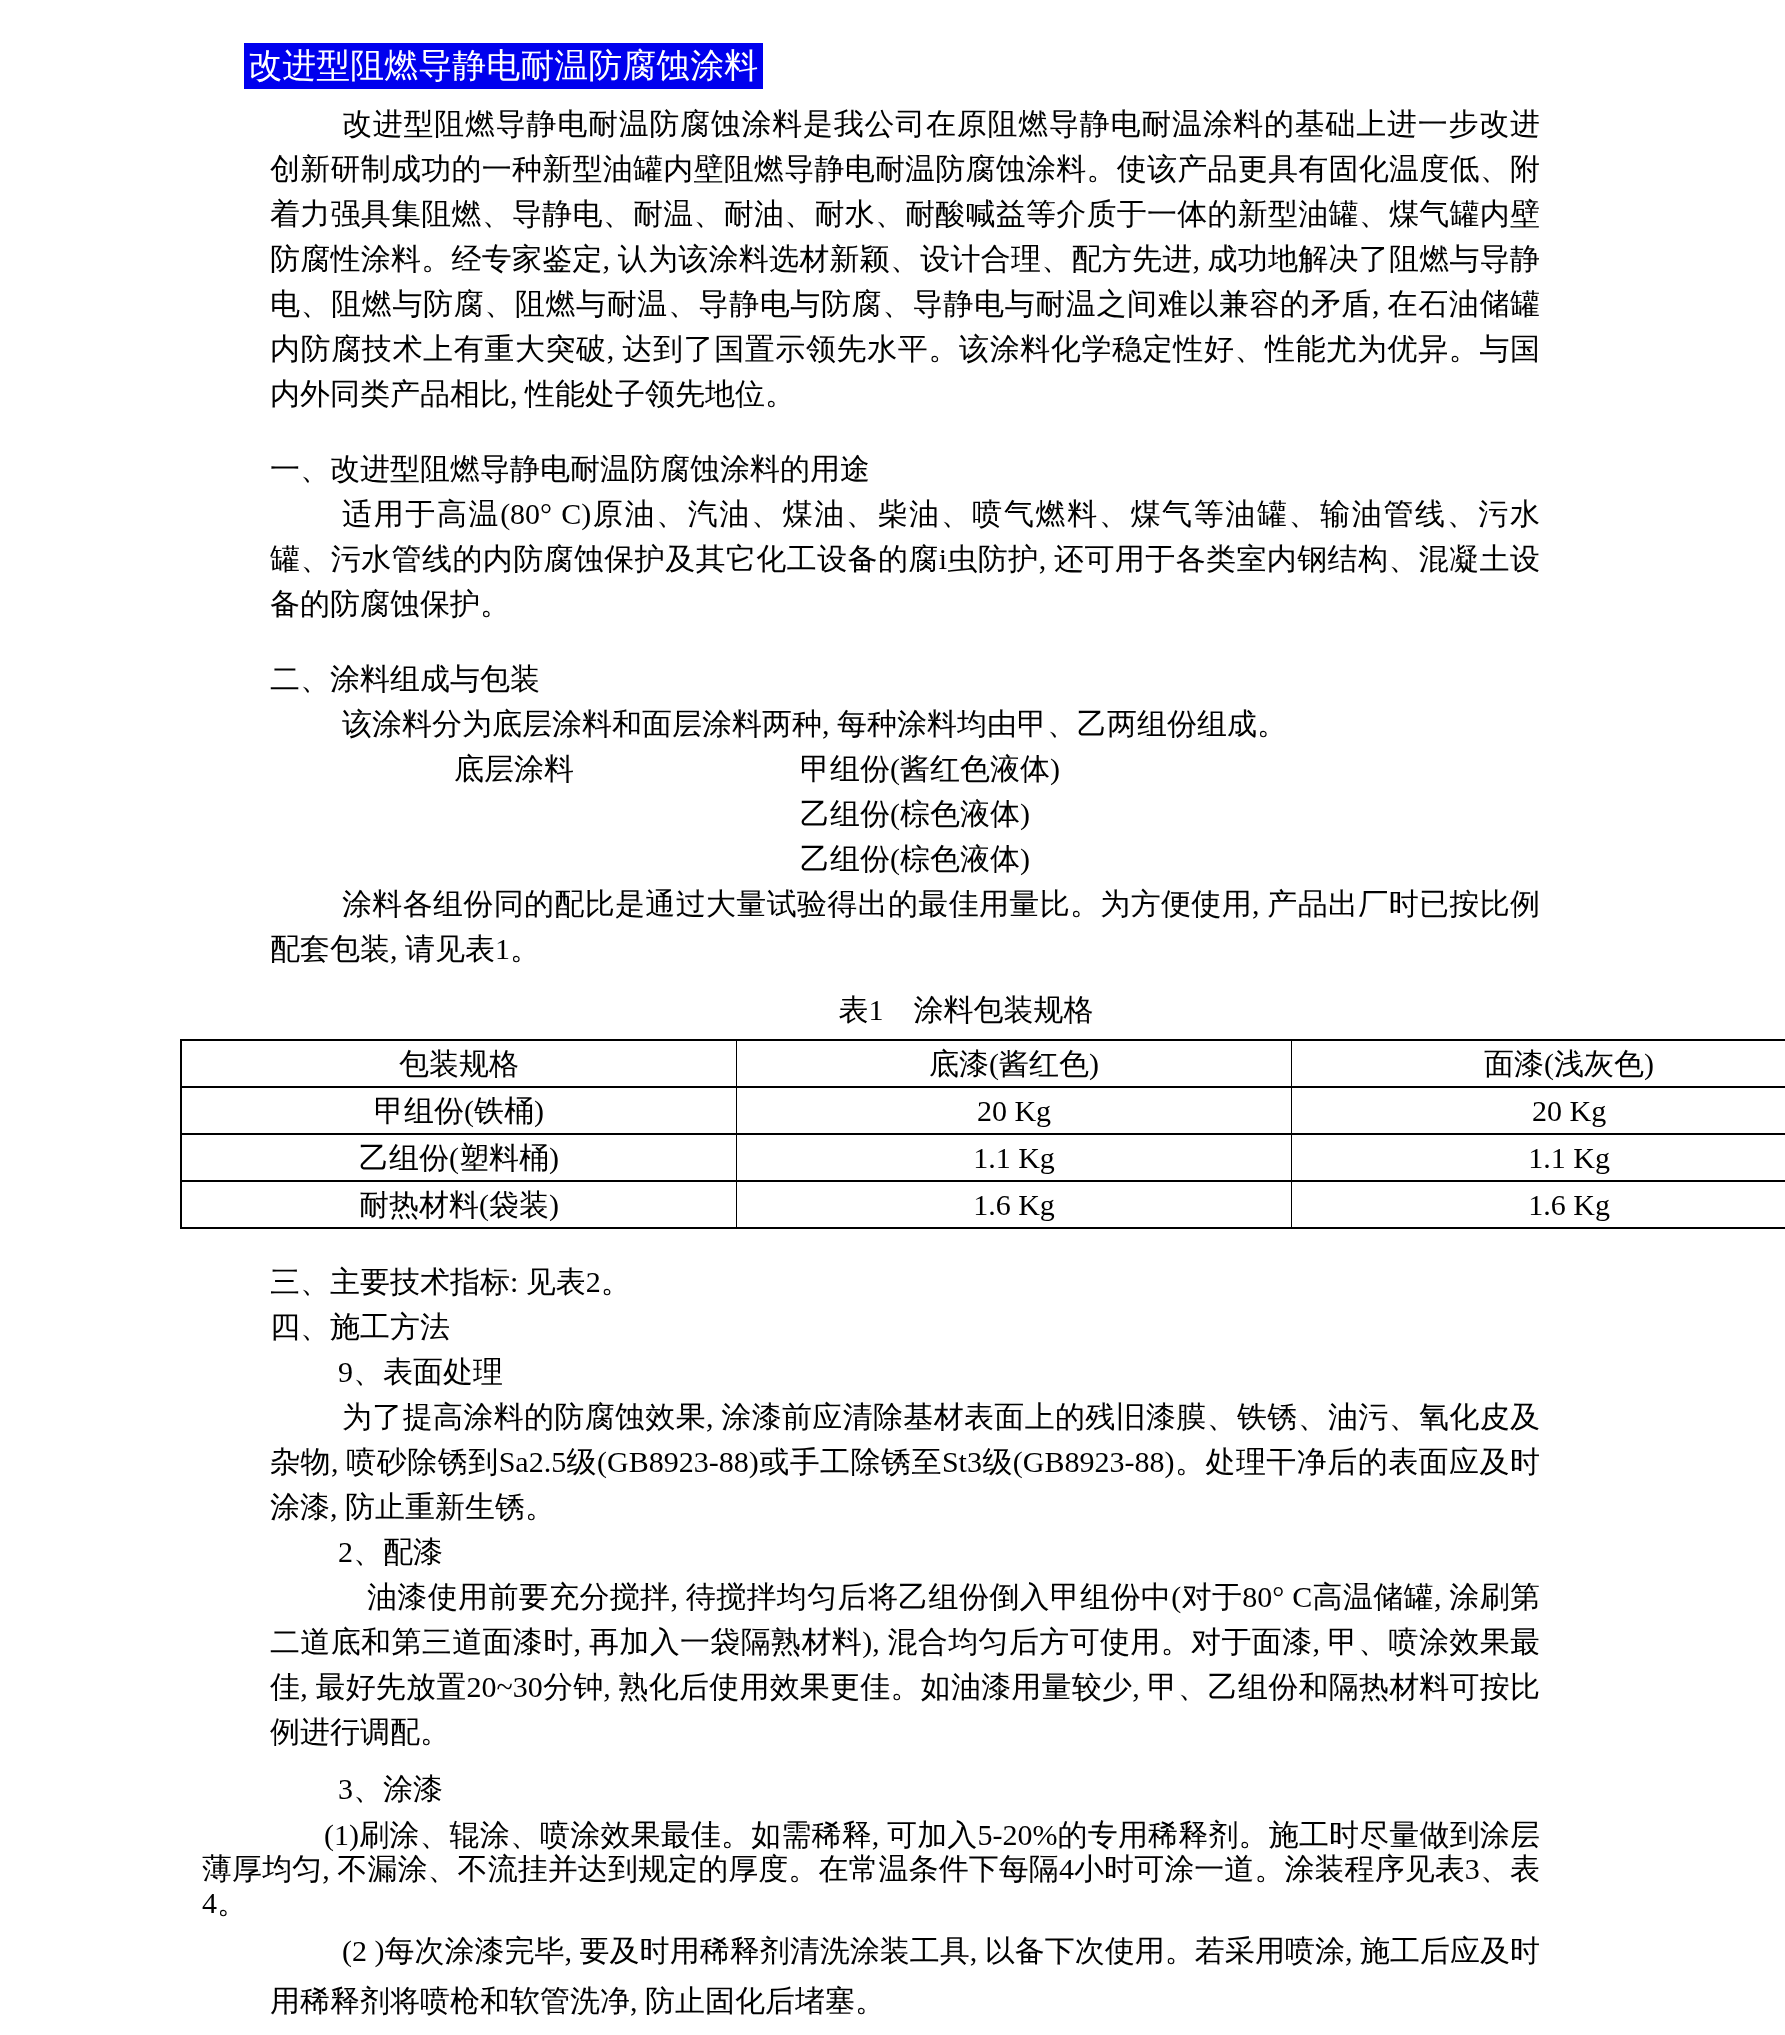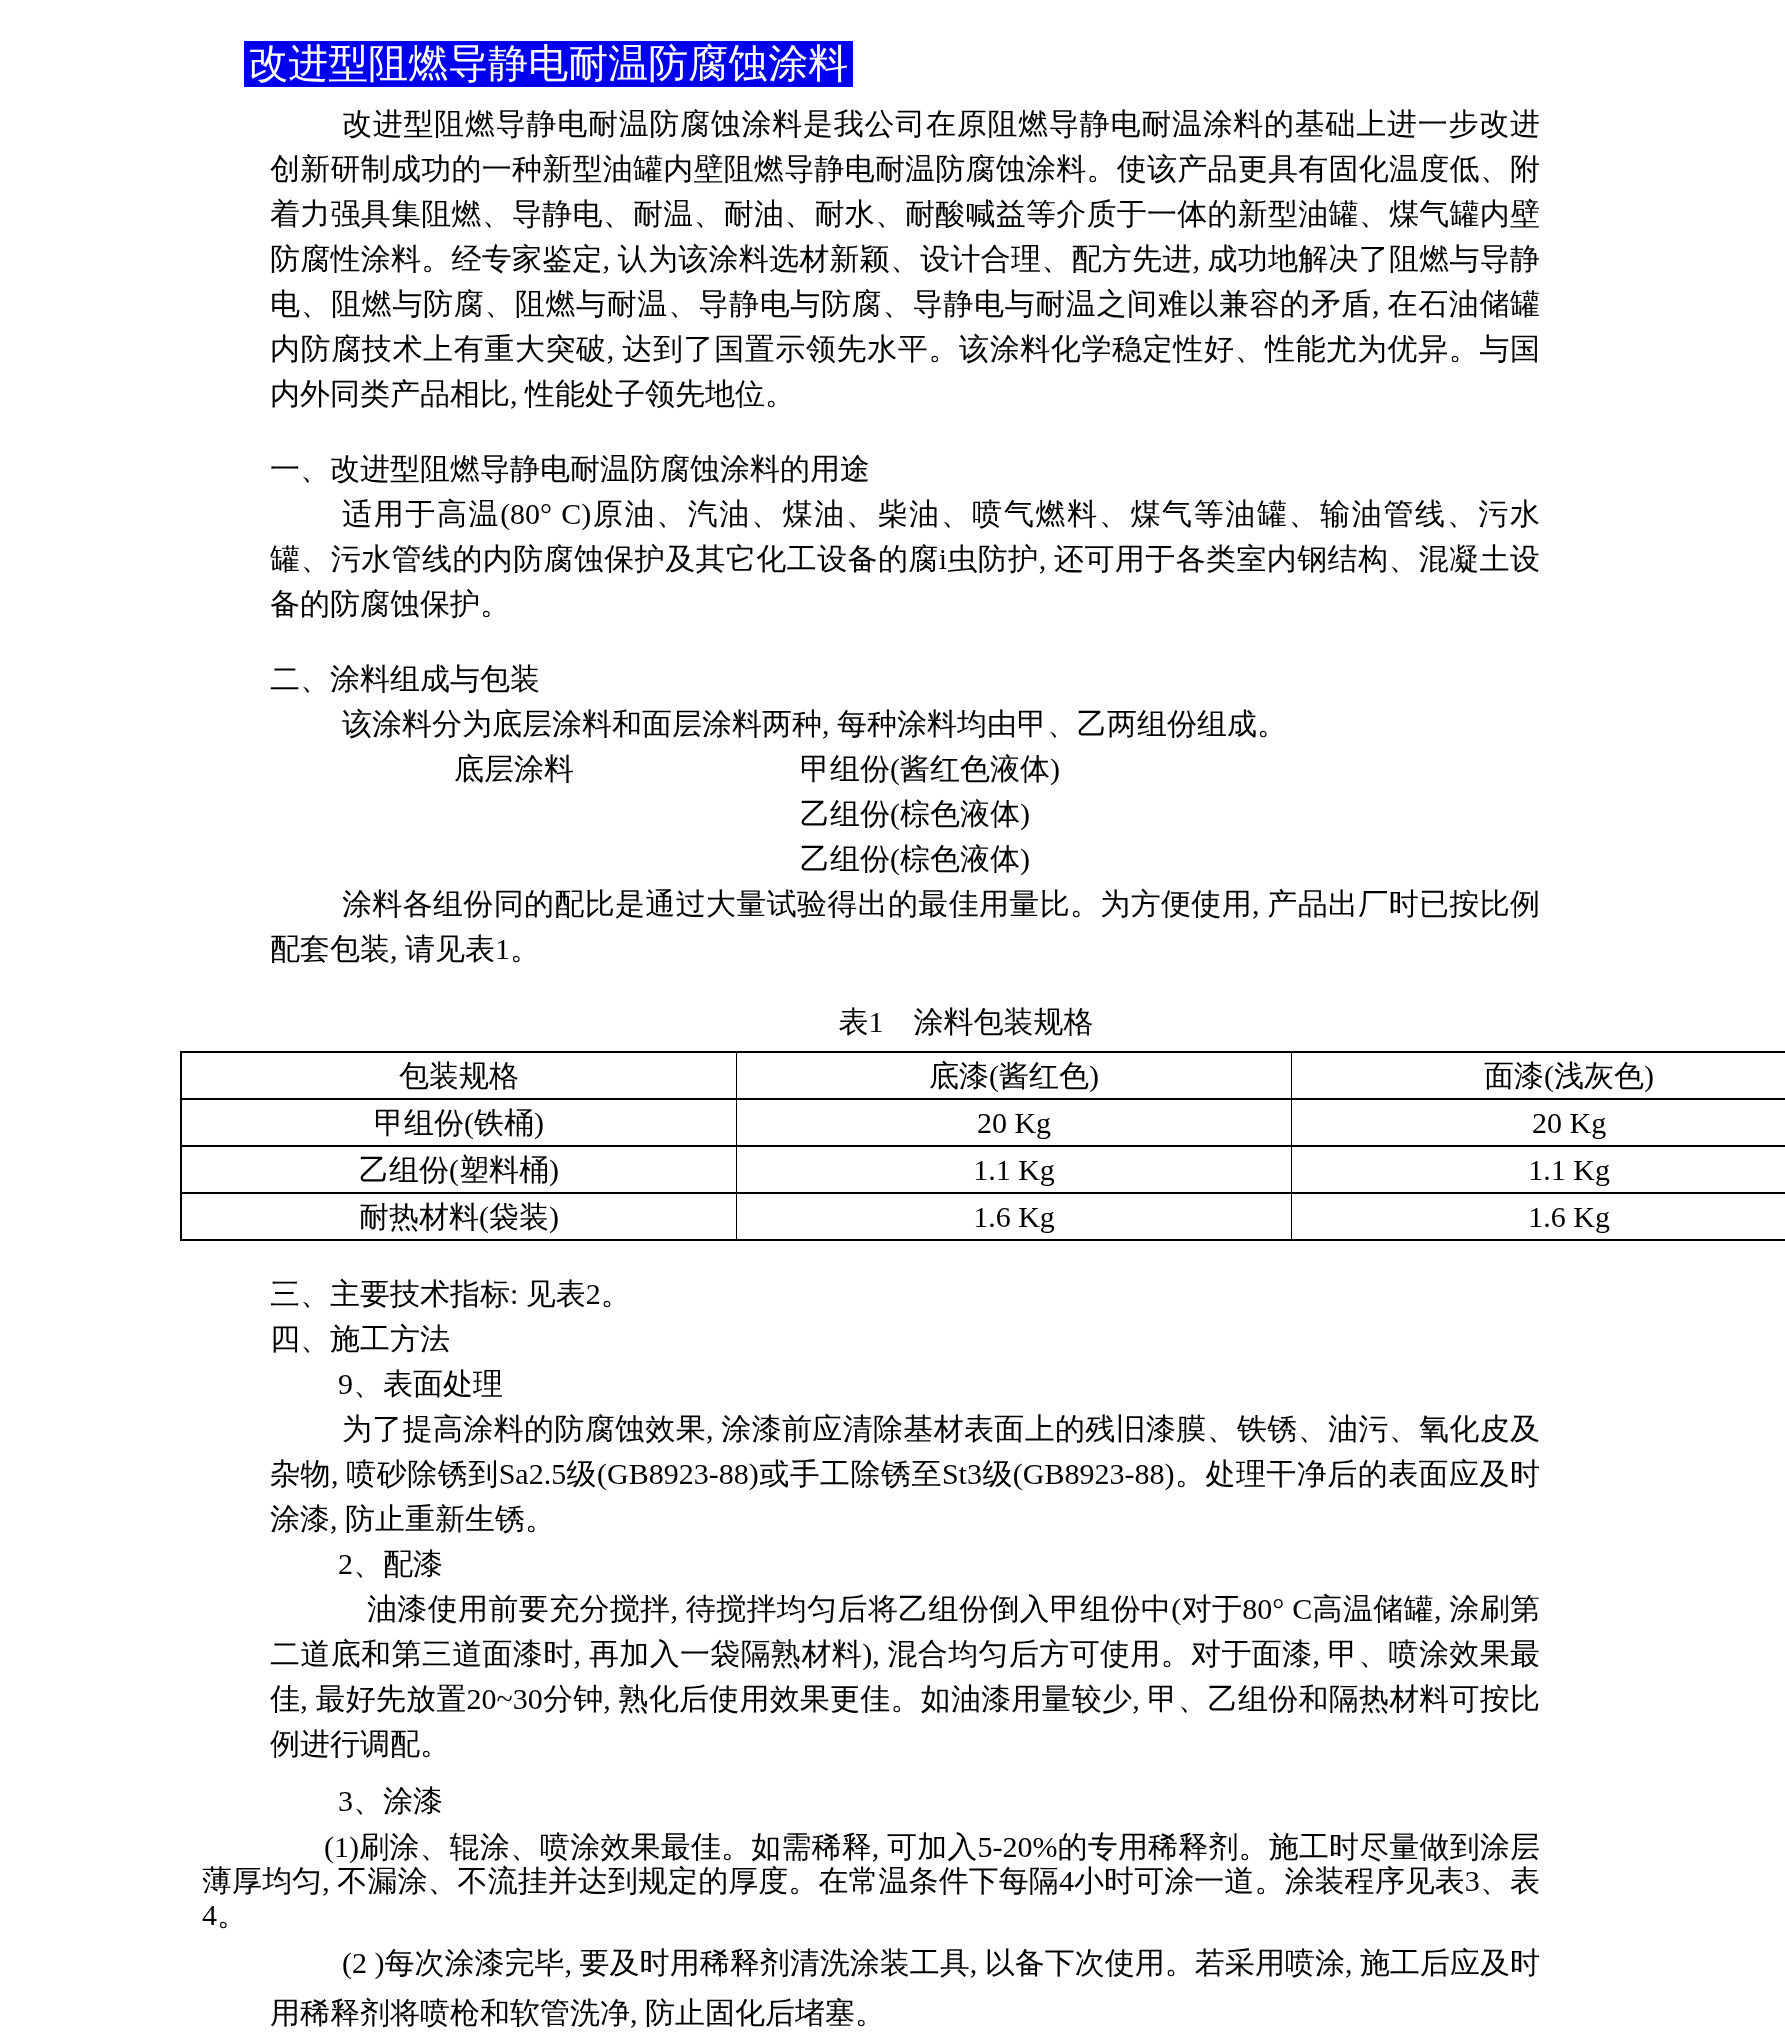--- a/index.html
+++ b/index.html
@@ -15,34 +15,34 @@
     overflow:hidden;
     box-sizing:border-box;
     padding:40px 245px 0 270px;
   }
   p{margin:0;}
   .title-line{margin:0 0 7.2px -26px;line-height:54px;}
   .title-hl{
     display:inline-block;
     background:#0000EE;
     color:#ffffff;
-    font-size:40px;
+    font-size:34px;
     font-weight:normal;
     line-height:46px;
     padding:0 4.3px;
   }
   .para{text-align:justify;}
   .indent2{text-indent:72px;}
   .indent3{text-indent:97px;}
   .gap-top{margin-top:30px;}
   .heading{text-align:left;}
   .sub{padding-left:68px;}
   .comp-row{padding-left:184px;white-space:nowrap;}
   .comp-label{display:inline-block;width:346px;}
-  .tbl-caption{text-align:center;margin-top:28px;margin-left:122px;}
+  .tbl-caption{text-align:center;margin-top:16px;margin-left:122px;}
   table.pack{
     border-collapse:collapse;
     table-layout:fixed;
     width:1668px;
     margin:7.2px 0 0 -90px;
     border:2.2px solid #000;
   }
   table.pack th, table.pack td{
     border-left:1.4px solid #000;
     border-right:1.4px solid #000;

